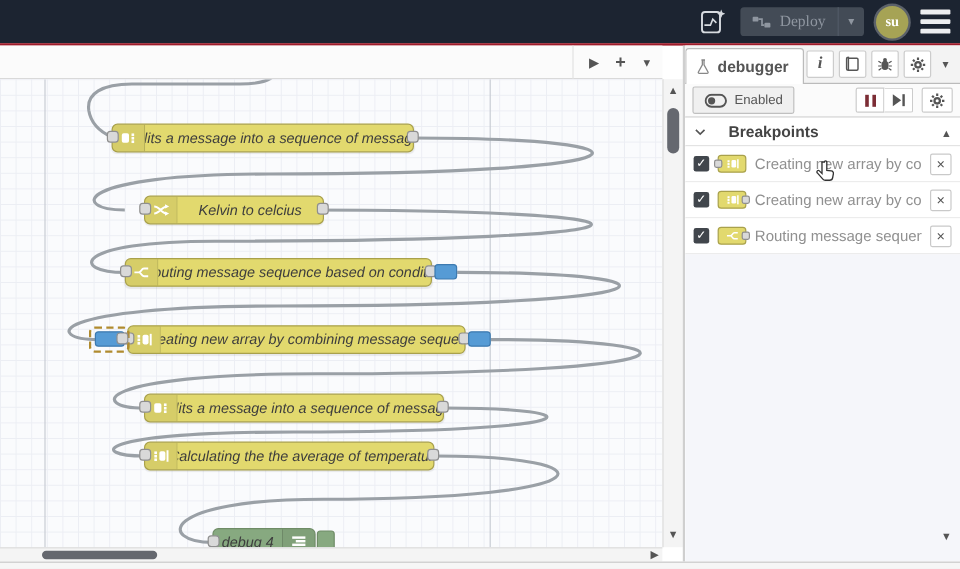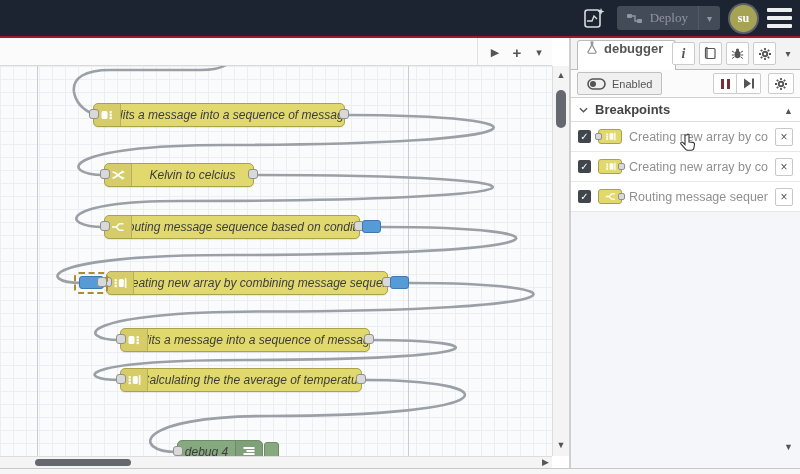--- a/index.html
+++ b/index.html
@@ -48,39 +48,39 @@
   #vthumb{position:absolute;left:3px;top:24px;width:10px;height:38px;background:#65686f;border-radius:5px;cursor:pointer;}
   #hscroll{position:absolute;left:0;top:456px;width:552px;height:12px;background:#f4f4f4;border-top:1px solid #ddd;box-sizing:border-box;}
   #hthumb{position:absolute;left:35px;top:2px;width:96px;height:7px;background:#65686f;border-radius:4px;cursor:pointer;}
   #hscroll .arr{position:absolute;right:3px;top:0;font-size:9px;color:#555;cursor:pointer;}
   #page-footer{position:absolute;left:0;top:468px;width:800px;height:6px;background:#f6f6f6;border-top:1px solid #c9c9c9;box-sizing:border-box;}
   #sidebar-sep{position:absolute;left:569px;top:38px;width:2px;height:430px;background:#cfcfcf;cursor:col-resize;}
 
   
   #sidebar{position:absolute;left:571px;top:38px;width:229px;height:430px;background:#fff;display:flex;flex-direction:column;}
   #sb-tabstrip{height:32px;background:#f3f3f3;border-bottom:1px solid #bbb;position:relative;box-sizing:border-box;display:flex;align-items:flex-end;}
-  #sb-tab{margin-left:6px;height:29px;background:#fff;border:1px solid #bbb;border-bottom:none;border-radius:3px 3px 0 0;display:flex;align-items:flex-start;gap:6px;padding:0 12px 0 8px;position:relative;top:1px;cursor:pointer;}
+  #sb-tab{height:29px;background:#fff;border:1px solid #bbb;border-bottom:none;border-radius:3px 3px 0 0;display:flex;align-items:center;gap:6px;padding:0 12px 0 8px;position:relative;top:1px;cursor:pointer;}
   #sb-tab span{font-size:13px;font-weight:bold;color:#555;}
   #sb-tab-actions{position:absolute;right:4px;top:4px;display:flex;align-items:center;gap:4px;}
   .sb-act{width:23px;height:23px;background:#fff;border:1px solid #ccc;border-radius:2px;display:flex;align-items:center;justify-content:center;box-sizing:border-box;cursor:pointer;color:#555;}
   .sb-act.noborder{border:none;background:transparent;font-size:10px;width:16px;}
   .sb-act .it{font-family:"Liberation Serif",serif;font-style:italic;font-weight:bold;font-size:14px;}
 
   #sb-toolbar{height:28px;background:#fbfbfb;border-bottom:1px solid #d0d0d0;display:flex;align-items:center;box-sizing:border-box;padding:0 6px;}
   #enabled-btn{height:21px;display:flex;align-items:center;gap:6px;padding:0 9px;background:#f0f0f0;border:1px solid #c0c0c0;border-radius:2px;font-size:11px;color:#555;cursor:pointer;}
   #sb-toolbar .spacer{flex:1;}
   .tool-group{display:flex;}
   .tool-btn{width:24px;height:21px;background:#fff;border:1px solid #ccc;display:flex;align-items:center;justify-content:center;box-sizing:border-box;cursor:pointer;}
   .tool-btn.first{border-radius:2px 0 0 2px;}
   .tool-btn.last{border-radius:0 2px 2px 0;border-left:none;}
   .tool-btn.solo{border-radius:2px;margin-left:7px;width:26px;}
   .pausebar{display:inline-block;width:3px;height:10px;background:#7c2d35;margin:0 1.5px;}
 
   #sb-content{flex:1;position:relative;display:flex;flex-direction:column;overflow:hidden;}
-  .section-header{height:24px;display:flex;align-items:center;gap:7px;padding:0 8px;border-bottom:1px solid #ddd;background:#fff;cursor:pointer;box-sizing:border-box;}
+  .section-header{height:24px;display:flex;align-items:center;gap:19px;padding:0 8px;border-bottom:1px solid #ddd;background:#fff;cursor:pointer;box-sizing:border-box;}
   .section-header .title{font-size:13px;font-weight:bold;color:#444;}
   .bp-row{height:30px;display:flex;align-items:center;gap:7px;padding:0 7px;border-bottom:1px solid #e8e8e8;box-sizing:border-box;background:#fff;cursor:pointer;}
   .cb{width:13px;height:13px;background:#41464c;border-radius:2px;color:#fff;font-size:10px;line-height:13px;text-align:center;flex:none;cursor:pointer;}
   .chip{position:relative;width:24px;height:15px;background:#e2d96e;border:1px solid #a9a14b;border-radius:3px;flex:none;display:flex;align-items:center;justify-content:center;box-sizing:border-box;}
   .chip .cport{position:absolute;width:7px;height:7px;background:#d9d9d9;border:1px solid #8f8f8f;border-radius:2px;top:3px;box-sizing:border-box;}
   .chip .cport.left{left:-4px;} .chip .cport.right{right:-4px;}
   .bp-label{flex:1;font-size:12.5px;color:#909090;white-space:nowrap;overflow:hidden;}
   .xbtn{width:18px;height:18px;border:1px solid #c9c9c9;border-radius:2px;background:#fff;color:#555;font-size:12px;line-height:16px;text-align:center;flex:none;cursor:pointer;box-sizing:border-box;}
   #messages-header{justify-content:flex-start;}
   #filter-btn{margin-left:auto;height:18px;display:flex;align-items:center;gap:4px;border:1px solid #c9c9c9;border-radius:2px;background:#fff;padding:0 6px;font-size:11px;color:#555;cursor:pointer;}
@@ -153,21 +153,21 @@
               <rect x="1.5" y="3" width="6" height="8" rx="1.5" fill="#fff"></rect>
               <rect x="9.6" y="3.2" width="2.2" height="2.2" fill="#fff"></rect>
               <rect x="9.6" y="6.1" width="2.2" height="2.2" fill="#fff"></rect>
               <rect x="9.6" y="9" width="2.2" height="2.2" fill="#fff"></rect>
             </svg>
           </div>
           <span class="node-label">Splits a message into a sequence of messages.</span>
           <span class="port in"></span>
           <span class="port out"></span>
         </div>
-        <div class="flow-node" style="left: 104px; top: 97px; width: 150px;">
+        <div class="flow-node" style="left: 120px; top: 97px; width: 150px;">
           <div class="node-icon">
             <svg width="14" height="14" viewBox="0 0 14 14">
               <path d="M1.5,4 C6,4 8,10 12,10 M1.5,10 C6,10 8,4 12,4" fill="none" stroke="#fff" stroke-width="1.7"></path>
               <polygon points="10.5,2.2 14,4 10.5,5.8" fill="#fff"></polygon>
               <polygon points="10.5,8.2 14,10 10.5,11.8" fill="#fff"></polygon>
             </svg>
           </div>
           <span class="node-label">Kelvin to celcius</span>
           <span class="port in"></span>
           <span class="port out"></span>

